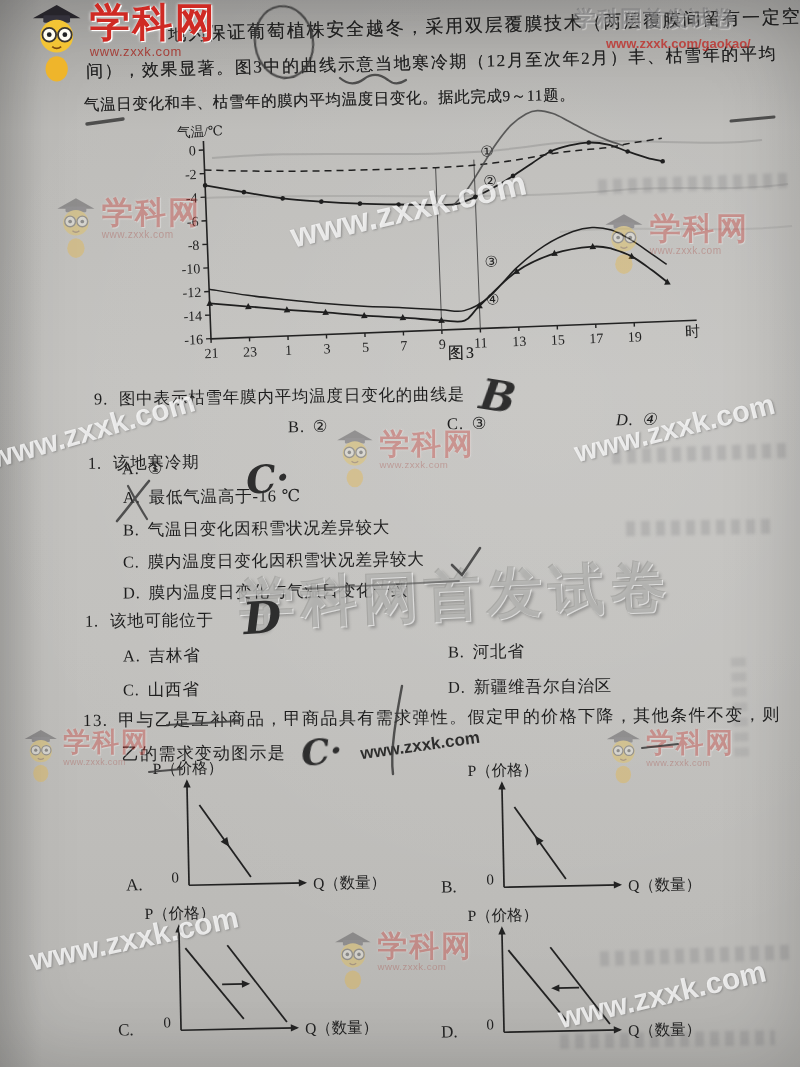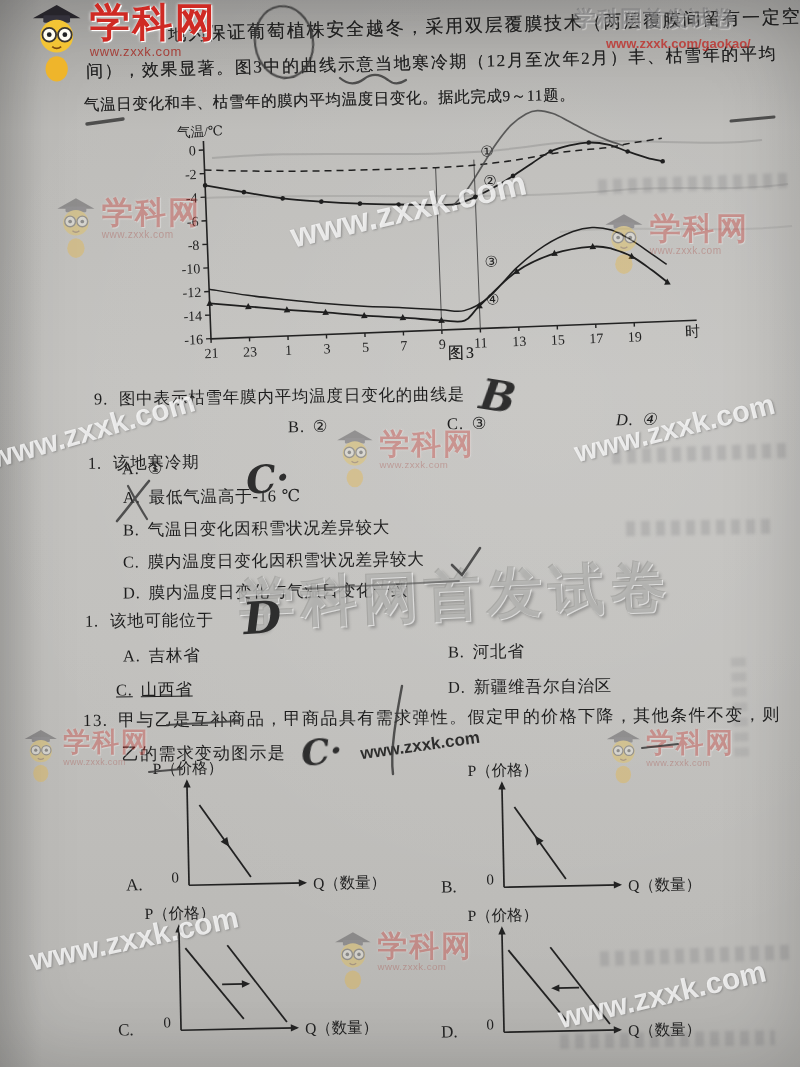--- a/index.html
+++ b/index.html
@@ -93,21 +93,21 @@
     <span class="opt-label">D.</span><span>膜内温度日变化与气温日变化一致</span></div>
 
   <div class="abs qline" style="left:85px;top:610px;transform:rotate(-0.6deg);">
     <span>1.</span>
     <span style="margin-left:6px;">该地可能位于</span>
   </div>
   <div class="abs qline" style="left:123px;top:645px;transform:rotate(-0.6deg);">
     <span class="opt-label">A.</span><span>吉林省</span></div>
   <div class="abs qline" style="left:448px;top:641px;transform:rotate(-0.6deg);text-align:right;">
     <span class="opt-label">B.</span><span>河北省</span></div>
-  <div class="abs qline" style="left:116px;top:679px;transform:rotate(-0.6deg);text-decoration:underline;">
+  <div class="abs qline" style="left:123px;top:679px;transform:rotate(-0.6deg);">
     <span class="opt-label">C.</span><span>山西省</span></div>
   <div class="abs qline" style="left:448px;top:676px;transform:rotate(-0.6deg);">
     <span class="opt-label">D.</span><span>新疆维吾尔自治区</span></div>
 
   <div class="abs qline" style="left:83px;top:706px;font-size:17px;letter-spacing:1.4px;transform:rotate(-0.5deg);">
     <span>13.</span>
     <span style="margin-left:4px;">甲与乙是互补商品，甲商品具有需求弹性。假定甲的价格下降，其他条件不变，则</span>
   </div>
   <div class="abs qline" style="left:122px;top:742px;font-size:17px;letter-spacing:1.2px;transform:rotate(-0.5deg);">乙的需求变动图示是</div>
 </div>

